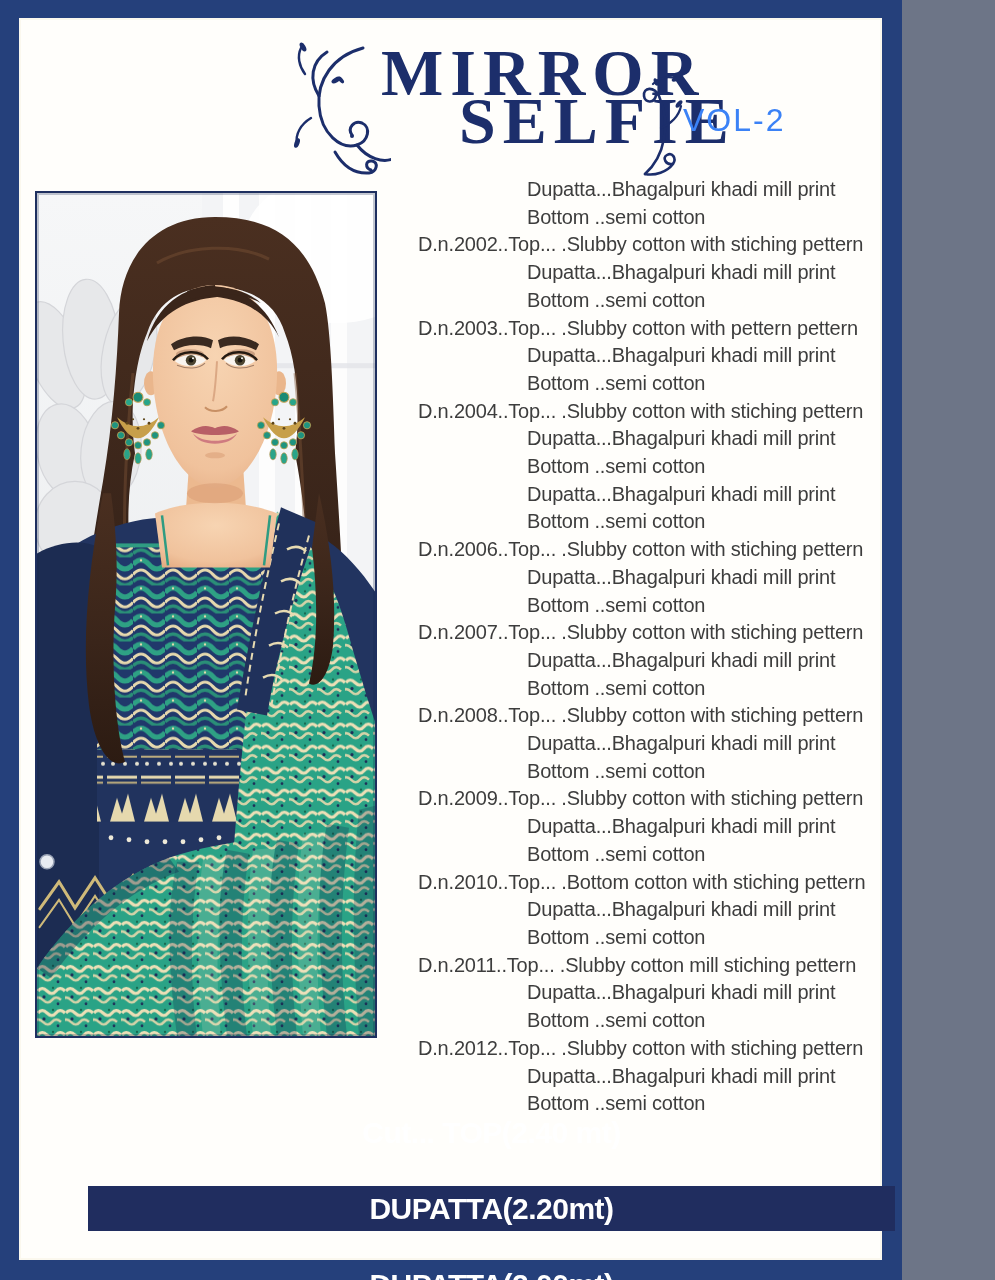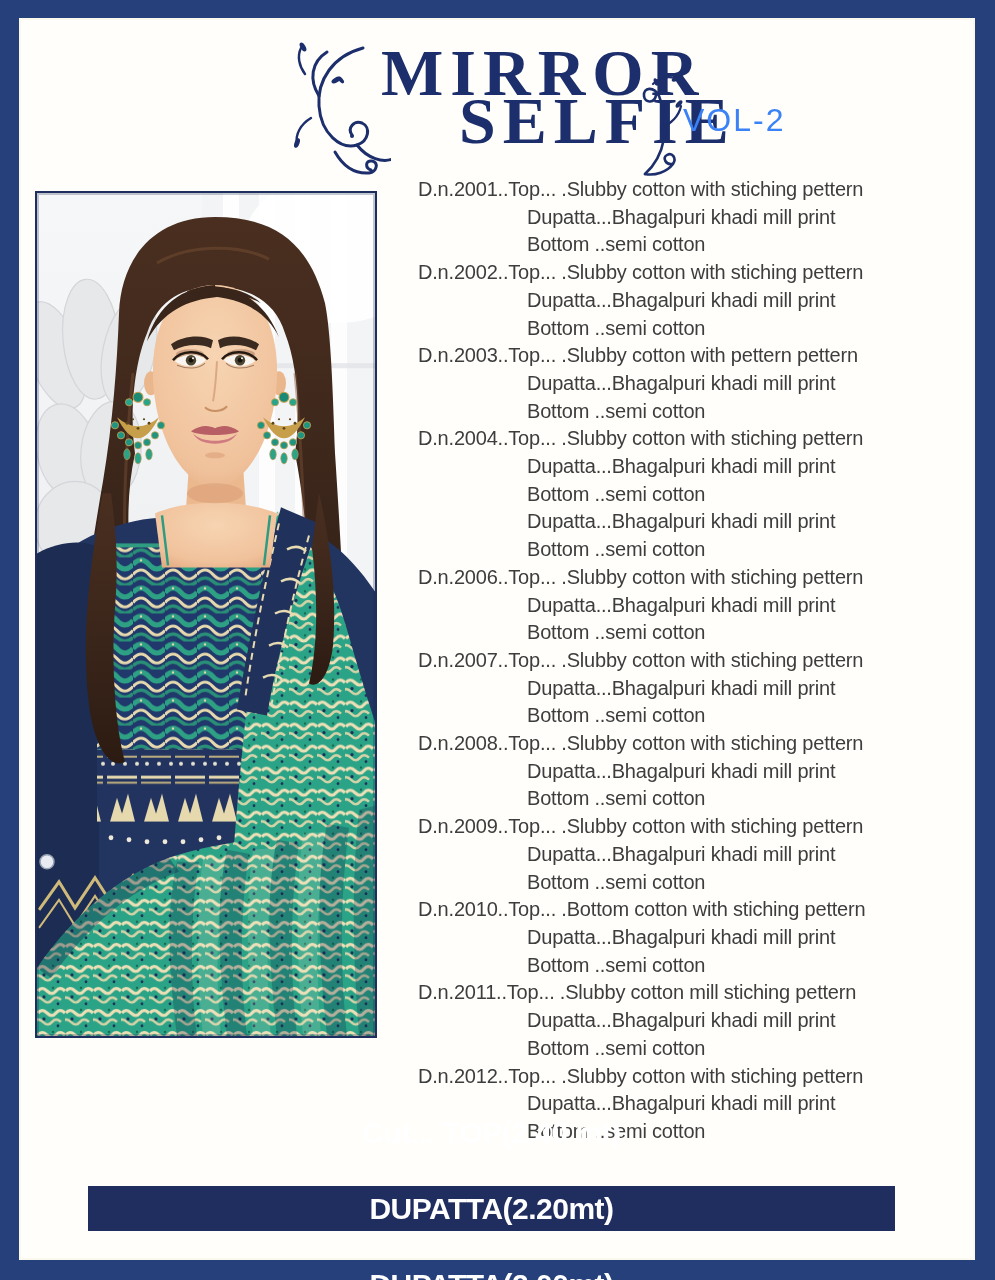--- a/index.html
+++ b/index.html
@@ -1,16 +1,16 @@
 <!DOCTYPE html>
 <html><head>
 <meta charset="utf-8">
 <style>
   html,body{margin:0;padding:0;background:#6d7587;}
-  .canvas{position:relative;width:995px;height:1280px;background:#25407b;overflow:hidden;
+  .canvas{position:relative;width:902px;height:1280px;background:#25407b;overflow:hidden;
           font-family:"Liberation Sans",sans-serif;}
   .page{position:absolute;left:19px;top:18px;right:20px;bottom:20px;background:#fffefb;
         box-shadow:inset 0 0 0 2px #fbf8ee;}
   
   .brand-word{position:absolute;color:#1c2e6b;font-family:"Liberation Serif",serif;
               font-weight:bold;font-size:66px;letter-spacing:7px;line-height:1;}
   .brand-1{left:362px;top:22px;}
   .brand-2{left:440px;top:70px;}
   .brand-vol{position:absolute;left:664px;top:86px;color:#3b82f6;font-size:32px;
              letter-spacing:2px;font-weight:500;line-height:1;}
@@ -288,21 +288,20 @@
 
         <use href="#earring" transform="translate(92,208)"></use>
         <use href="#earring" transform="translate(238,208)"></use>
 
         <rect x="1" y="1" width="336" height="840" fill="none" stroke="#14234a" stroke-opacity="0.25" stroke-width="2"></rect>
       </svg>
     </div>
 
     <div class="product-list">
         <div class="prod">
-          <div class="prod-l1">D.n.2001..Top... .Slubby cotton with stiching pettern</div>
           <div class="prod-l2">Dupatta...Bhagalpuri khadi mill print</div>
           <div class="prod-l3">Bottom ..semi  cotton</div>
         </div>
         <div class="prod">
           <div class="prod-l1">D.n.2002..Top... .Slubby cotton with stiching pettern</div>
           <div class="prod-l2">Dupatta...Bhagalpuri khadi mill print</div>
           <div class="prod-l3">Bottom ..semi  cotton</div>
         </div>
         <div class="prod">
           <div class="prod-l1">D.n.2003..Top... .Slubby cotton with pettern pettern</div>

